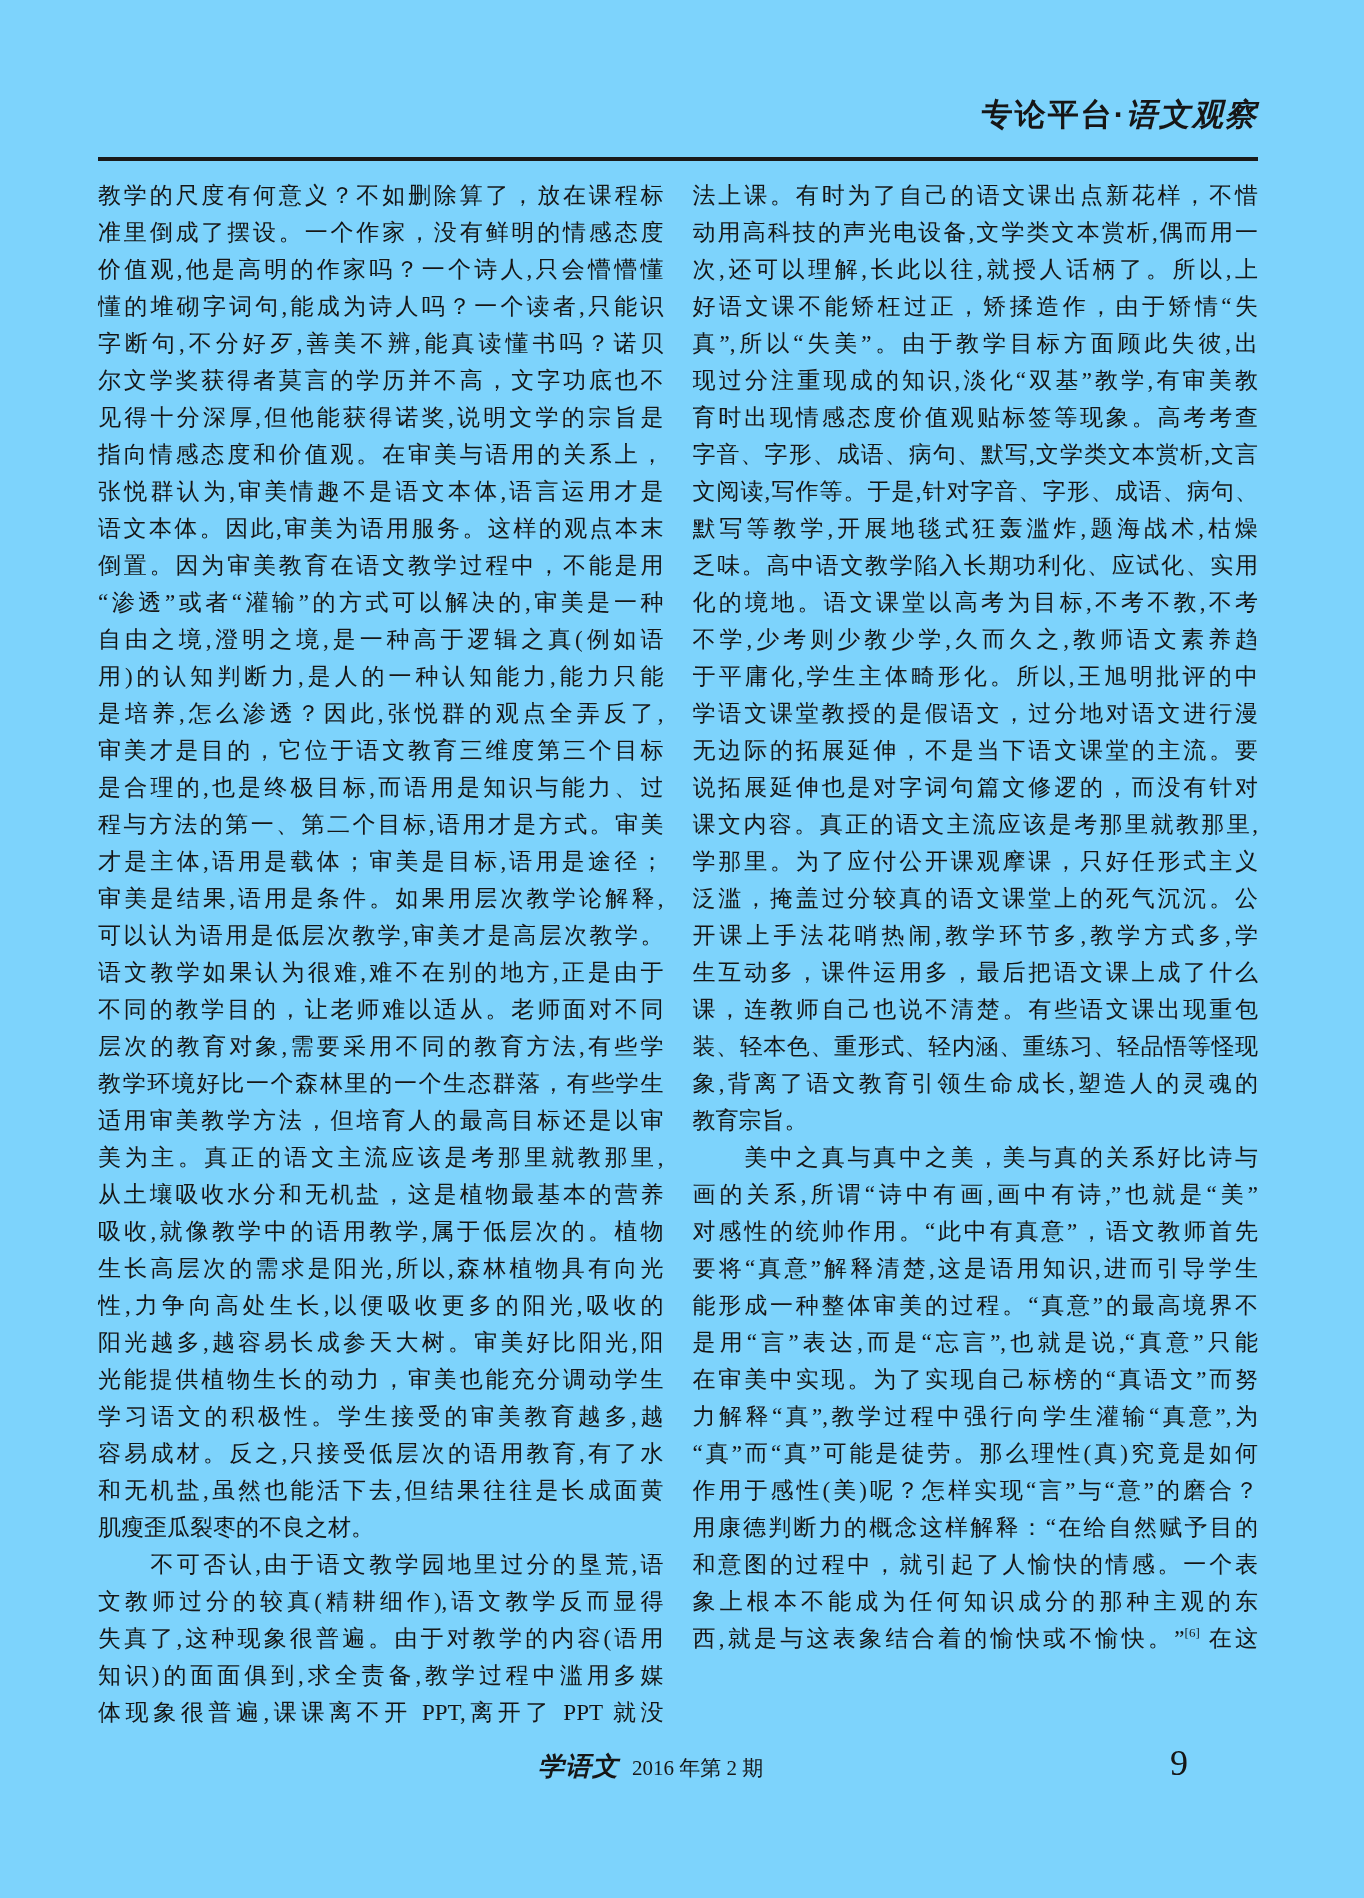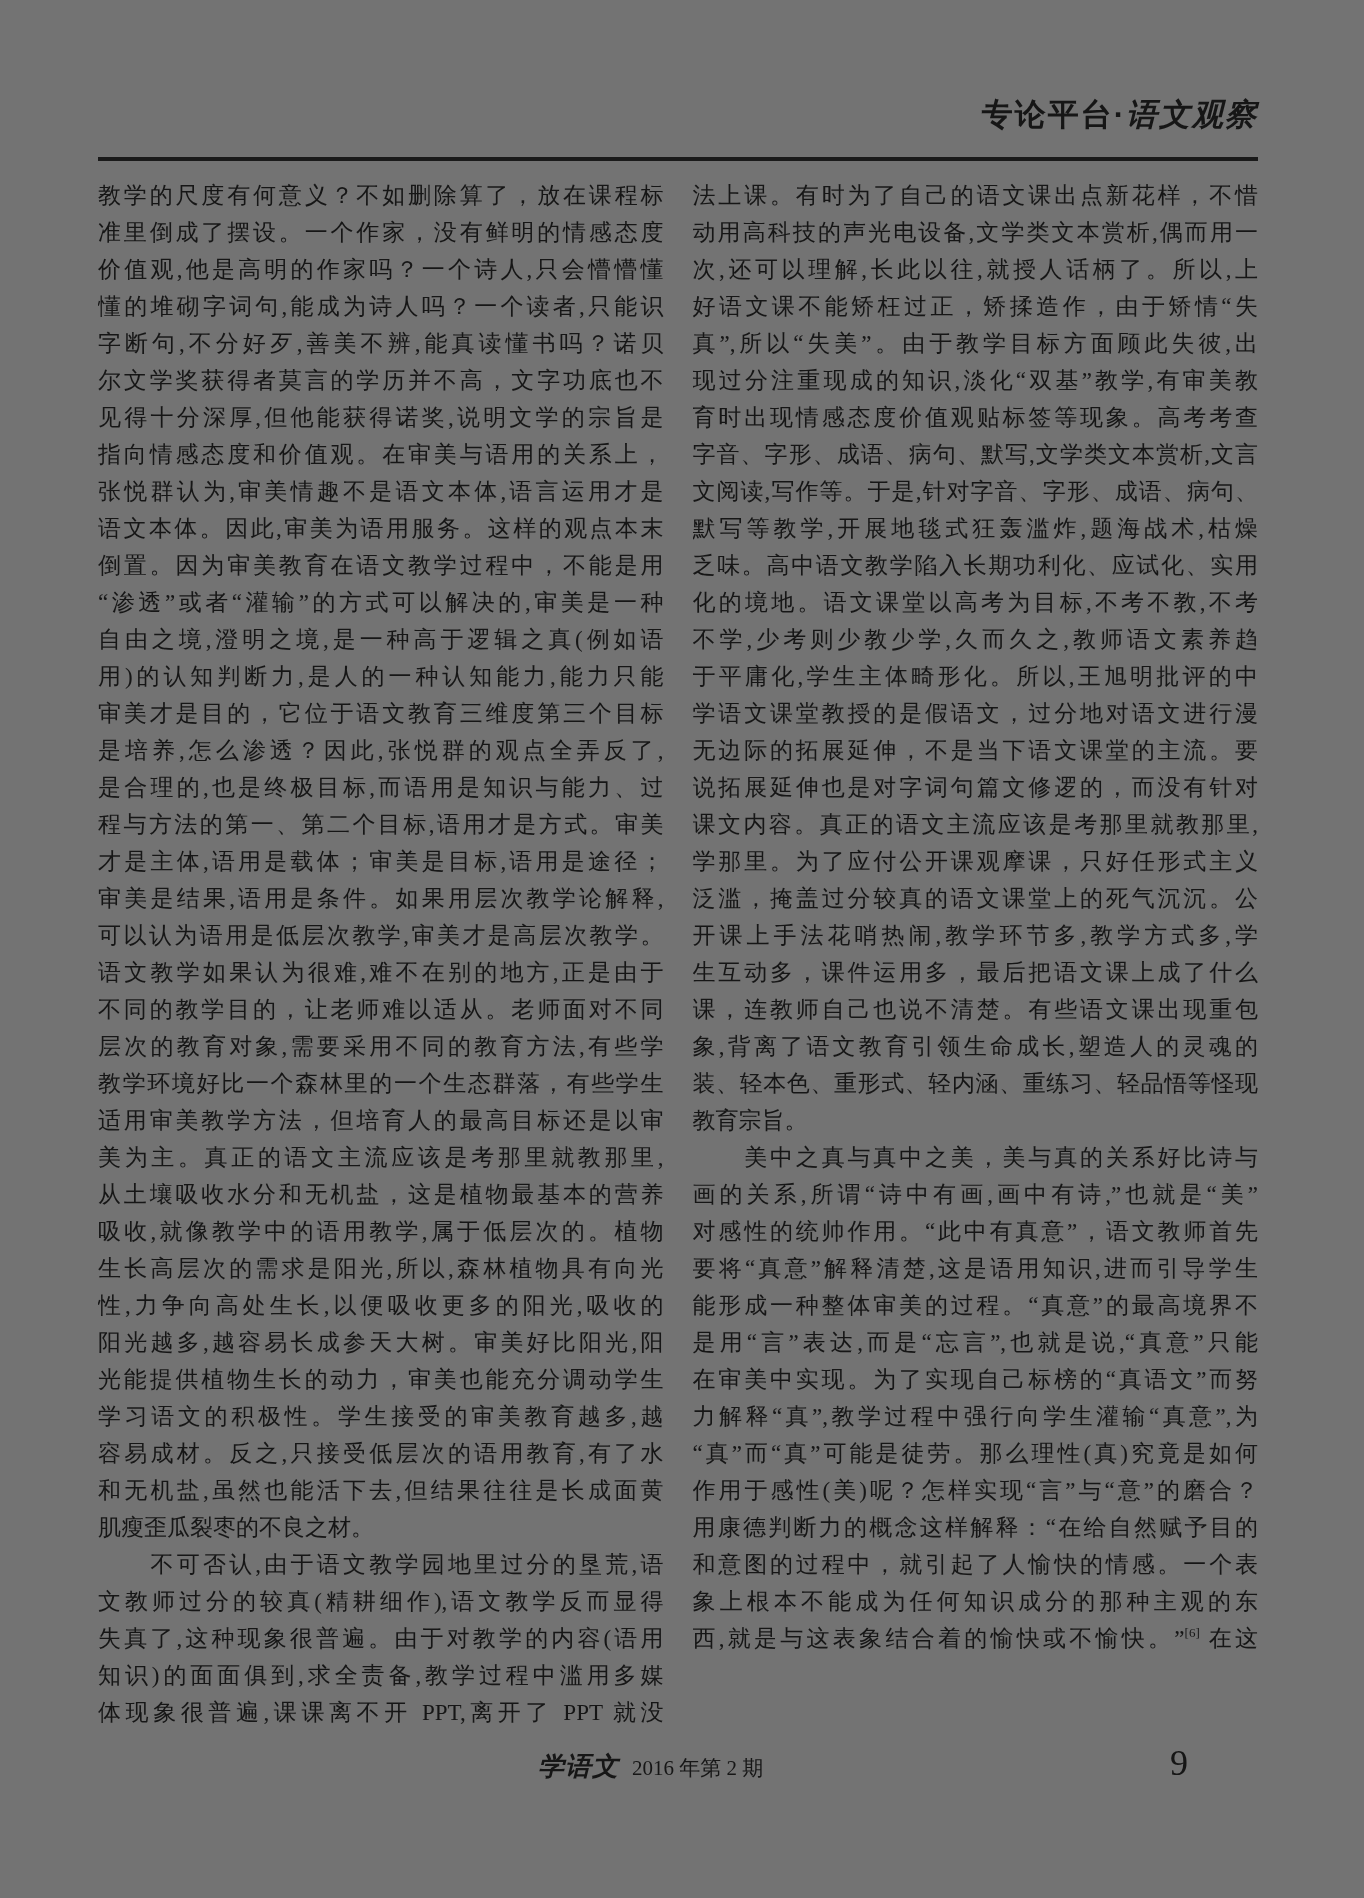--- a/index.html
+++ b/index.html
@@ -6,21 +6,21 @@
   html, body { background: #f2f2f2; }
   body {
     width: 1364px; height: 1898px;
     position: relative;
     font-family: "Liberation Serif", "DejaVu Serif", serif;
     color: #161616;
   }
   .page {
     position: absolute; left: 0; top: 0;
     width: 1364px; height: 1898px;
-    background: #737373;
+    background: #7dd3fc;
   }
   .header {
     position: absolute; top: 94px; left: 98px; width: 1160px;
     text-align: right;
     font-size: 31px; font-weight: 700;
     letter-spacing: 2px;
     white-space: nowrap;
   }
   .hdr-main { font-family: "Liberation Sans", "DejaVu Sans", sans-serif; }
   .hdr-script { font-style: italic; font-weight: 700; }
@@ -78,22 +78,22 @@
         <div class="line">字断句,不分好歹,善美不辨,能真读懂书吗？诺贝</div>
         <div class="line">尔文学奖获得者莫言的学历并不高，文字功底也不</div>
         <div class="line">见得十分深厚,但他能获得诺奖,说明文学的宗旨是</div>
         <div class="line">指向情感态度和价值观。在审美与语用的关系上，</div>
         <div class="line">张悦群认为,审美情趣不是语文本体,语言运用才是</div>
         <div class="line">语文本体。因此,审美为语用服务。这样的观点本末</div>
         <div class="line">倒置。因为审美教育在语文教学过程中，不能是用</div>
         <div class="line">“渗透”或者“灌输”的方式可以解决的,审美是一种</div>
         <div class="line">自由之境,澄明之境,是一种高于逻辑之真(例如语</div>
         <div class="line">用)的认知判断力,是人的一种认知能力,能力只能</div>
+        <div class="line">是培养,怎么渗透？因此,张悦群的观点全弄反了,</div>
         <div class="line">审美才是目的，它位于语文教育三维度第三个目标</div>
-        <div class="line">是培养,怎么渗透？因此,张悦群的观点全弄反了,</div>
         <div class="line">是合理的,也是终极目标,而语用是知识与能力、过</div>
         <div class="line">程与方法的第一、第二个目标,语用才是方式。审美</div>
         <div class="line">才是主体,语用是载体；审美是目标,语用是途径；</div>
         <div class="line">审美是结果,语用是条件。如果用层次教学论解释,</div>
         <div class="line">可以认为语用是低层次教学,审美才是高层次教学。</div>
         <div class="line">语文教学如果认为很难,难不在别的地方,正是由于</div>
         <div class="line">不同的教学目的，让老师难以适从。老师面对不同</div>
         <div class="line">层次的教育对象,需要采用不同的教育方法,有些学</div>
         <div class="line">教学环境好比一个森林里的一个生态群落，有些学生</div>
         <div class="line">适用审美教学方法，但培育人的最高目标还是以审</div>
@@ -131,22 +131,22 @@
         <div class="line">于平庸化,学生主体畸形化。所以,王旭明批评的中</div>
         <div class="line">学语文课堂教授的是假语文，过分地对语文进行漫</div>
         <div class="line">无边际的拓展延伸，不是当下语文课堂的主流。要</div>
         <div class="line">说拓展延伸也是对字词句篇文修逻的，而没有针对</div>
         <div class="line">课文内容。真正的语文主流应该是考那里就教那里,</div>
         <div class="line">学那里。为了应付公开课观摩课，只好任形式主义</div>
         <div class="line">泛滥，掩盖过分较真的语文课堂上的死气沉沉。公</div>
         <div class="line">开课上手法花哨热闹,教学环节多,教学方式多,学</div>
         <div class="line">生互动多，课件运用多，最后把语文课上成了什么</div>
         <div class="line">课，连教师自己也说不清楚。有些语文课出现重包</div>
+        <div class="line">装、轻本色、重形式、轻内涵、重练习、轻品悟等怪现</div>
         <div class="line">象,背离了语文教育引领生命成长,塑造人的灵魂的</div>
-        <div class="line">装、轻本色、重形式、轻内涵、重练习、轻品悟等怪现</div>
         <div class="line short">教育宗旨。</div>
         <div class="line">　　美中之真与真中之美，美与真的关系好比诗与</div>
         <div class="line">画的关系,所谓“诗中有画,画中有诗,”也就是“美”</div>
         <div class="line">对感性的统帅作用。“此中有真意”，语文教师首先</div>
         <div class="line">要将“真意”解释清楚,这是语用知识,进而引导学生</div>
         <div class="line">能形成一种整体审美的过程。“真意”的最高境界不</div>
         <div class="line">是用“言”表达,而是“忘言”,也就是说,“真意”只能</div>
         <div class="line">在审美中实现。为了实现自己标榜的“真语文”而努</div>
         <div class="line">力解释“真”,教学过程中强行向学生灌输“真意”,为</div>
         <div class="line">“真”而“真”可能是徒劳。那么理性(真)究竟是如何</div>

